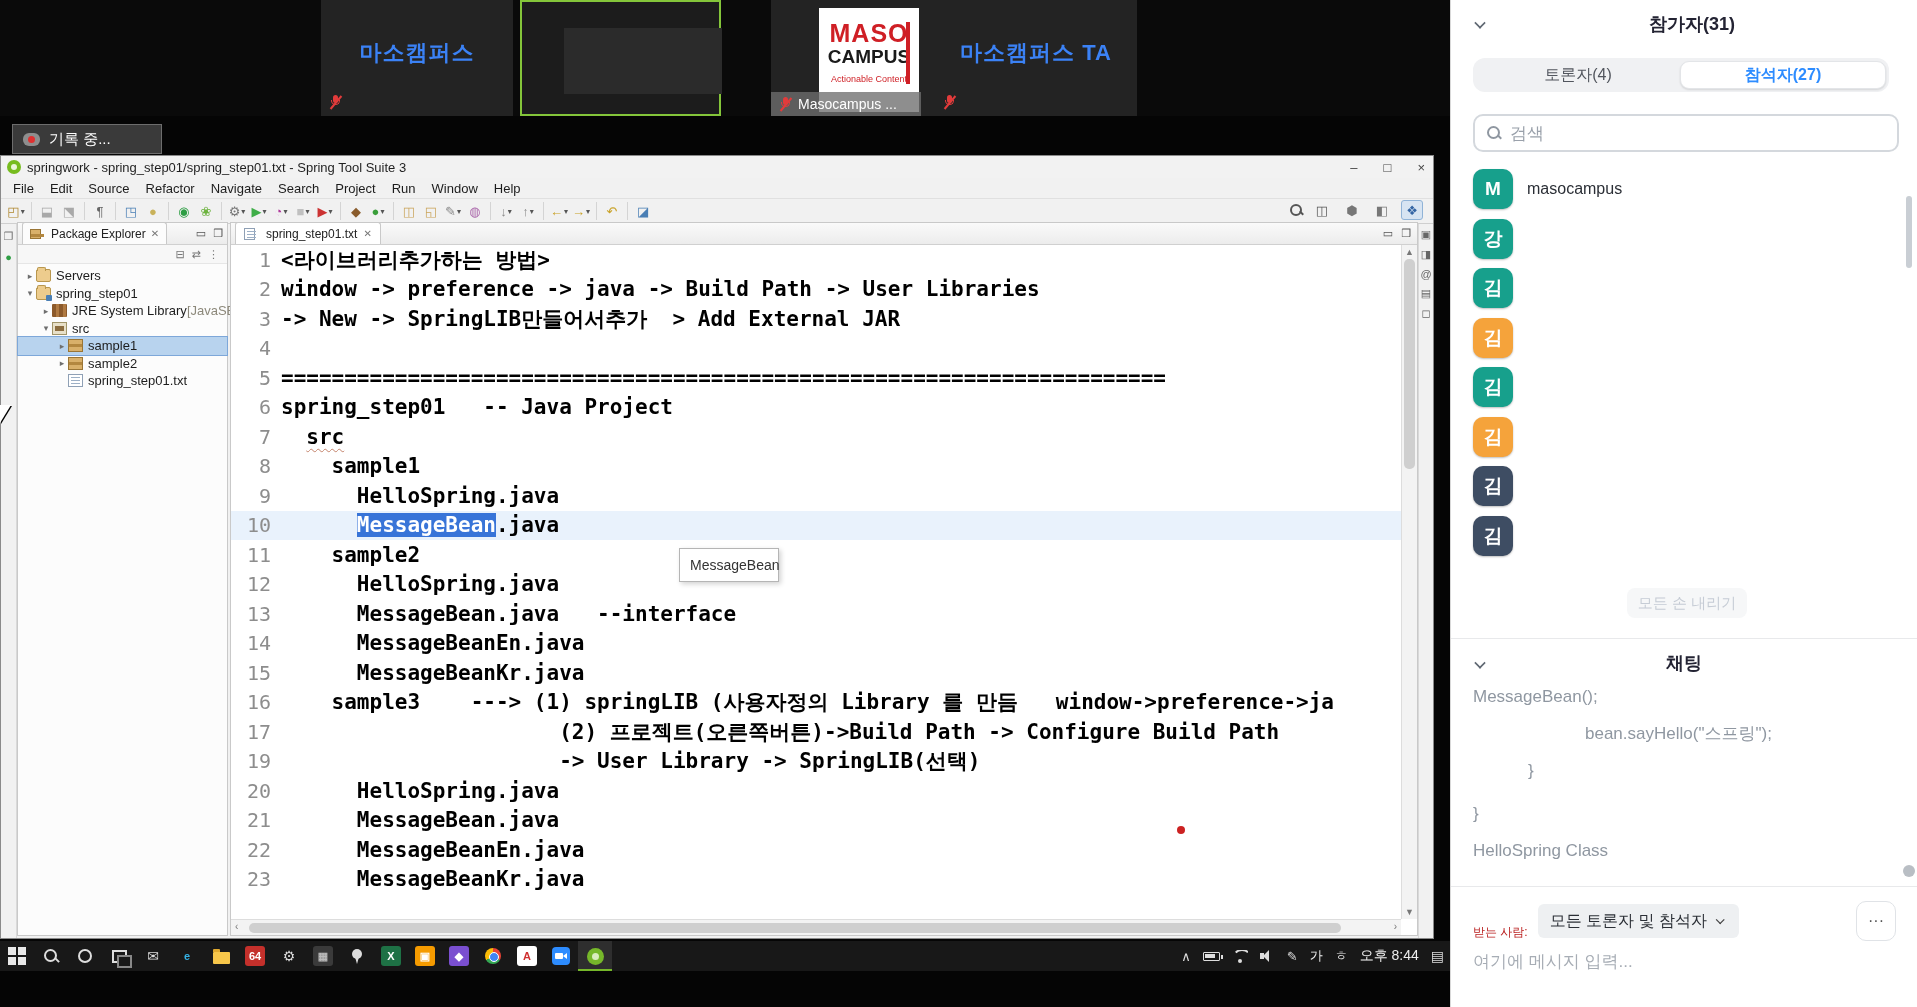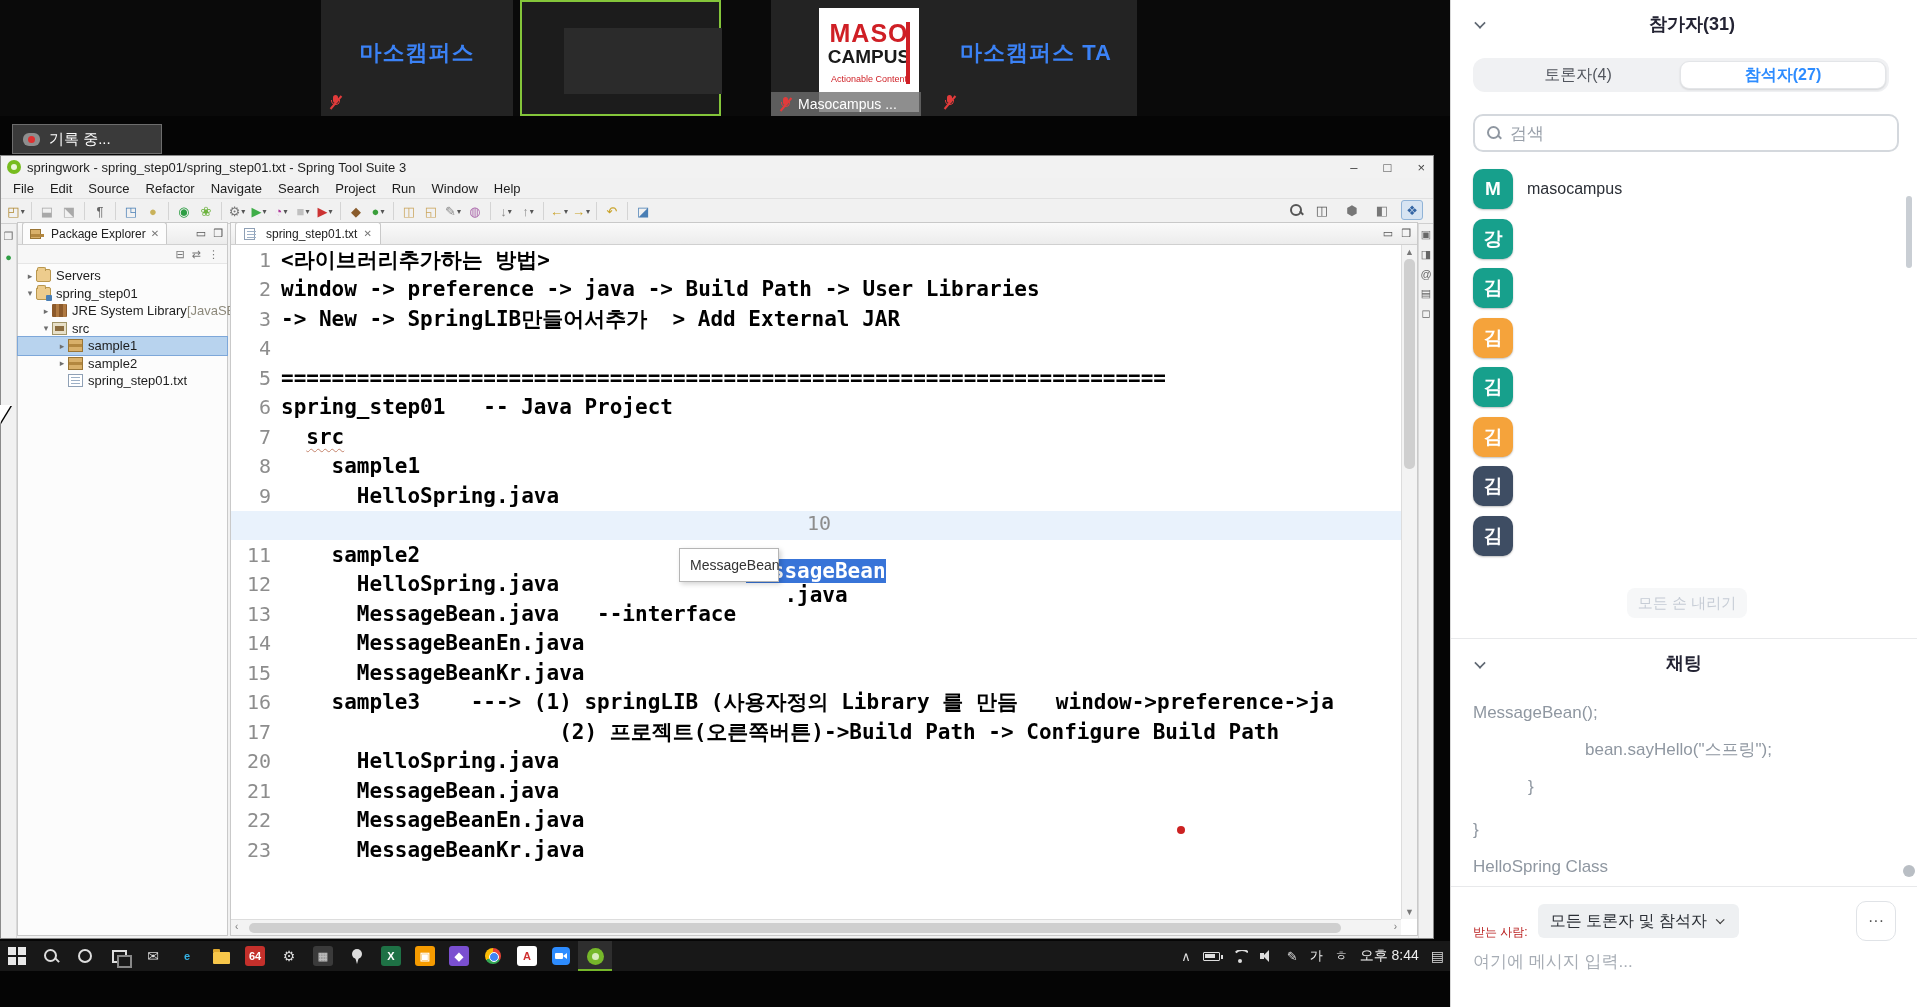--- a/index.html
+++ b/index.html
@@ -88,21 +88,21 @@
 
   
   .editor { position:absolute; left:229px; top:66px; right:15px; bottom:2px; background:#fff; border:1px solid #c9c9c9; }
   .ed-tabs { position:relative; height:22px; background:linear-gradient(#fafafa,#ececec); border-bottom:1px solid #d0d0d0; display:flex; align-items:flex-end; }
   .ed-tab { height:22px; background:#fff; border:1px solid #c9c9c9; border-bottom:none; border-radius:3px 3px 0 0; display:flex; align-items:center; gap:6px; padding:0 8px; margin-left:4px; }
   .ed-tab .lbl { font-size:12px; color:#222; }
   .ed-minmax { position:absolute; right:6px; top:4px; display:flex; gap:8px; }
   .ed-minmax span { font-size:11px; color:#555; }
   .ed-body { position:absolute; left:0; top:22px; right:16px; bottom:16px; overflow:hidden; background:#fff; }
   .ed-line { position:relative; height:29.5px; display:flex; align-items:center; font-family:"DejaVu Sans Mono", monospace; font-size:21px; font-weight:600; white-space:pre; }
-  .ed-line.current { background:#e9f2fc;flex-direction:column; }
+  .ed-line.current { background:#e9f2fc; }
   .gutter { width:50px; flex:none; text-align:right; padding-right:10px; color:#8d8d8d; font-weight:400; font-size:20px; }
   .seg.sel { background:#3874d8; color:#fff; }
   .seg.squig { text-decoration:underline; text-decoration-style:wavy; text-decoration-color:#c4836b; text-decoration-thickness:1px; text-underline-offset:4px; }
   .vscroll { position:absolute; right:0; top:22px; width:16px; bottom:16px; background:#f3f3f3; border-left:1px solid #ddd; }
   .vscroll .arr { position:absolute; left:0; width:100%; text-align:center; font-size:9px; color:#777; }
   .vscroll .thumb { position:absolute; left:2px; top:14px; width:11px; height:210px; background:#cfcfcf; border-radius:5px; }
   .hscroll { position:absolute; left:0; bottom:0; right:16px; height:16px; background:#f3f3f3; border-top:1px solid #ddd; }
   .hscroll .arr { position:absolute; top:1px; font-size:10px; color:#777; }
   .hscroll .thumb { position:absolute; left:18px; right:60px; top:3px; height:10px; background:#cfcfcf; border-radius:5px; }
   .tooltip { position:absolute; left:679px; top:548px; width:100px; height:34px; background:#fff; border:1px solid #b5b5b5; box-shadow:2px 2px 5px rgba(0,0,0,.18); display:flex; align-items:center; padding-left:10px; font-size:14px; color:#333; z-index:40; }
@@ -166,21 +166,21 @@
   .zs-ico::after { content:""; position:absolute; left:10px; top:10px; width:5px; height:2px; background:#8f97a1; transform:rotate(45deg); }
   .plist { position:absolute; left:22px; top:169px; width:426px; }
   .prow { position:absolute; left:0; display:flex; align-items:center; gap:14px; height:40px; }
   .avatar { width:40px; height:40px; border-radius:10px; color:#fff; font-size:19px; font-weight:bold; display:flex; align-items:center; justify-content:center; box-shadow:0 1px 2px rgba(0,0,0,.25); }
   .pname { font-size:16px; color:#2b2f36; }
   .lower-btn { position:absolute; left:176px; top:588px; width:120px; height:30px; background:#f6f7f8; border-radius:8px; border:none; color:#c6ccd5; font-size:15px; }
   .zdivider { position:absolute; left:0; width:100%; height:1px; background:#e8e9eb; }
   .chat-header { position:absolute; left:0; top:650px; width:100%; height:26px; }
   .chat-header .chev { position:absolute; left:24px; top:8px; }
   .chat-title { text-align:center; font-size:18px; font-weight:bold; color:#232333; line-height:26px; }
-  .chat-msgs { position:absolute; left:22px; top:698px; width:420px; }
+  .chat-msgs { position:absolute; left:22px; top:682px; width:420px; }
   .cmsg { font-size:17px; color:#8f97a1; line-height:30px; margin-bottom:7px; white-space:pre; }
   .cmsg.gap { margin-top:13px; }
   .cmsg.ind1 { padding-left:55px; }
   .cmsg.ind2 { padding-left:112px; }
   .zbottom-div { top:886px; }
   .recip-row { position:absolute; left:22px; top:902px; width:423px; height:38px; display:flex; align-items:center; gap:10px; }
   .recip-label { font-size:12px; color:#b91c1c;margin-top:23px; }
   .recip-pill { background:#eef0f2; border-radius:6px; height:34px; display:flex; align-items:center; gap:8px; padding:0 12px; font-size:16px; color:#2b2f36; }
   .recip-pill .chev::before { border-color:#444; }
   .more-btn { margin-left:auto; width:40px; height:40px; border:1px solid #e0e3e7; border-radius:10px; background:#fff; color:#555; font-size:16px; line-height:10px; }
@@ -445,20 +445,21 @@
           <div class="ed-line"><span class="gutter">8</span><span class="seg">    sample1</span></div>
           <div class="ed-line"><span class="gutter">9</span><span class="seg">      HelloSpring.java</span></div>
           <div class="ed-line current"><span class="gutter">10</span><span class="seg">      </span><span class="seg sel">MessageBean</span><span class="seg">.java</span></div>
           <div class="ed-line"><span class="gutter">11</span><span class="seg">    sample2</span></div>
           <div class="ed-line"><span class="gutter">12</span><span class="seg">      HelloSpring.java</span></div>
           <div class="ed-line"><span class="gutter">13</span><span class="seg">      MessageBean.java   --interface</span></div>
           <div class="ed-line"><span class="gutter">14</span><span class="seg">      MessageBeanEn.java</span></div>
           <div class="ed-line"><span class="gutter">15</span><span class="seg">      MessageBeanKr.java</span></div>
           <div class="ed-line"><span class="gutter">16</span><span class="seg">    sample3    ---&gt; (1) springLIB (사용자정의 Library 를 만듬   window-&gt;preference-&gt;ja</span></div>
           <div class="ed-line"><span class="gutter">17</span><span class="seg">                      (2) 프로젝트(오른쪽버튼)-&gt;Build Path -&gt; Configure Build Path</span></div>
+          <div class="ed-line"><span class="gutter">19</span><span class="seg">                      -&gt; User Library -&gt; SpringLIB(선택)</span></div>
           <div class="ed-line"><span class="gutter">20</span><span class="seg">      HelloSpring.java</span></div>
           <div class="ed-line"><span class="gutter">21</span><span class="seg">      MessageBean.java</span></div>
           <div class="ed-line"><span class="gutter">22</span><span class="seg">      MessageBeanEn.java</span></div>
           <div class="ed-line"><span class="gutter">23</span><span class="seg">      MessageBeanKr.java</span></div>
         </div>
       <div class="vscroll">
         <span class="arr" style="top:2px">▲</span>
         <span class="thumb"></span>
         <span class="arr" style="bottom:2px">▼</span>
       </div>

